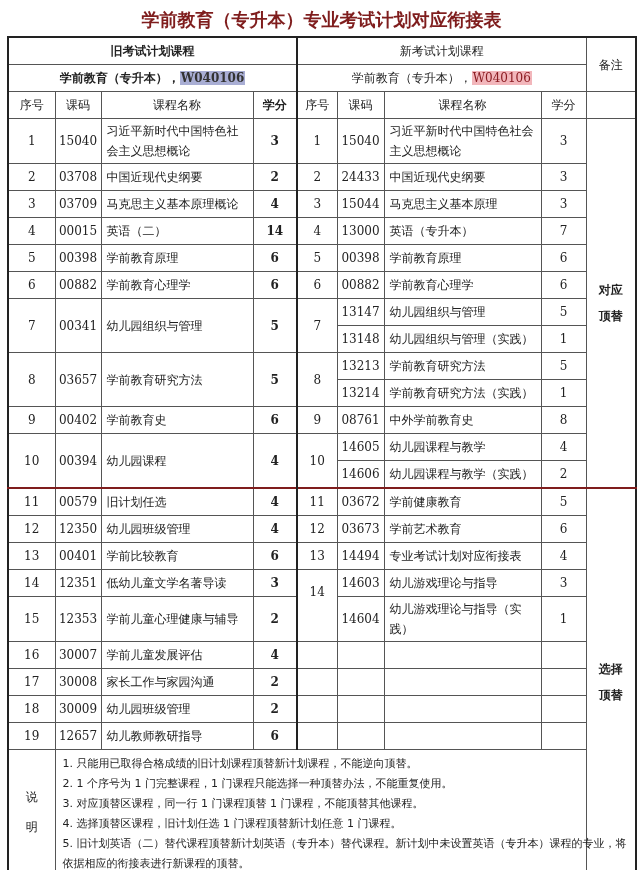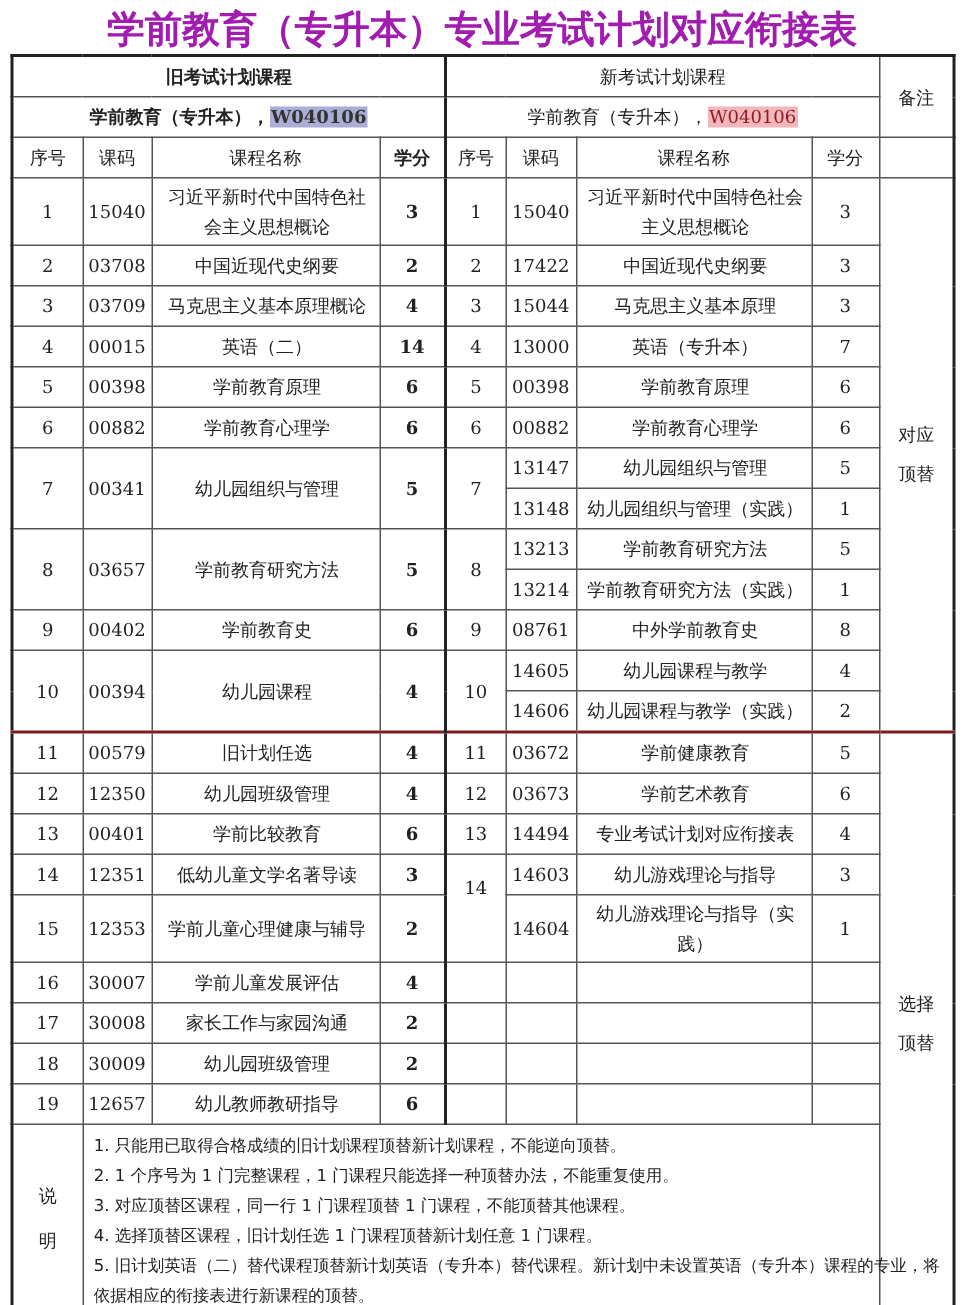--- a/index.html
+++ b/index.html
@@ -1,39 +1,39 @@
 <!DOCTYPE html>
 <html><head>
 <meta charset="utf-8">
 <style>
   html, body { margin: 0; padding: 0; background: #ffffff; }
   body { width: 643px; height: 870px; overflow: hidden; position: relative;
          font-family: "DejaVu Serif", "Liberation Serif", serif; color: #222; }
   .title { position: absolute; left: 0; top: 0; width: 643px; height: 36px;
-           text-align: center; font-size: 25px; font-weight: bold; line-height: 40px;
-           font-family: "DejaVu Sans", "Liberation Sans", sans-serif; color: #a21caf; letter-spacing: 0px; }
+           text-align: center; font-size: 18px; font-weight: bold; line-height: 40px;
+           font-family: "DejaVu Sans", "Liberation Sans", sans-serif; color: #7f1d1d; letter-spacing: 0px; }
   table.main { position: absolute; left: 7px; top: 36px; width: 628px;
                border-collapse: collapse; table-layout: fixed;
                border: 2px solid #222; }
   table.main td { border: 1px solid #555; text-align: center; vertical-align: middle;
                   font-size: 12px; padding: 0; line-height: 20px; overflow: hidden; }
-  table.main td.name { text-align: center; padding-left: 5px; padding-right: 3px; }
+  table.main td.name { text-align: left; padding-left: 5px; padding-right: 3px; }
   td.sans { font-family: "DejaVu Sans", "Liberation Sans", sans-serif; }
   tr.h27 td { height: 26px; }
   tr.h45 td { height: 44px; }
   .divider-left { border-right: 2px solid #222 !important; font-weight: bold; }
   tr.thick-top td { border-top: 2px solid #7f1d1d; }
   .hl-blue { background: #a9aed4; color: #333; padding: 0 1px; }
   .hl-red { background: #f2b6bb; color: #8b1c22; padding: 0 1px; }
   td.notes { text-align: left !important; vertical-align: top !important; padding: 4px 6px 0 7px !important;
              font-family: "DejaVu Sans", "Liberation Sans", sans-serif; font-size: 11px !important; line-height: 20px !important; }
   td.notes-label { font-family: "DejaVu Sans", "Liberation Sans", sans-serif; line-height: 30px !important; }
   .note-line { display: block; white-space: nowrap; }
   .note-line.wrap { white-space: normal; }
-  .remark { line-height: 26px !important; font-family: "DejaVu Sans", "Liberation Sans", sans-serif; }
+  .remark { line-height: 26px !important; font-family: "DejaVu Sans", "Liberation Sans", sans-serif; font-weight: bold; }
 </style>
 </head>
 <body>
 
 <div class="title">学前教育（专升本）专业考试计划对应衔接表</div>
 
 <table class="main">
   <colgroup>
     <col style="width:47px">
       <col style="width:46px">
@@ -81,21 +81,21 @@
     <td>3</td>
     <td rowspan="13" class="remark"><span>对应</span><br><span>顶替</span></td>
   </tr>
 
   <tr class="h27">
     <td>2</td>
     <td>03708</td>
     <td class="name">中国近现代史纲要</td>
     <td class="divider-left">2</td>
     <td>2</td>
-    <td>17422</td>
+    <td>24433</td>
     <td class="name">中国近现代史纲要</td>
     <td>3</td>
   </tr>
 
   <tr class="h27">
     <td>3</td>
     <td>03709</td>
     <td class="name">马克思主义基本原理概论</td>
     <td class="divider-left">4</td>
     <td>3</td>

